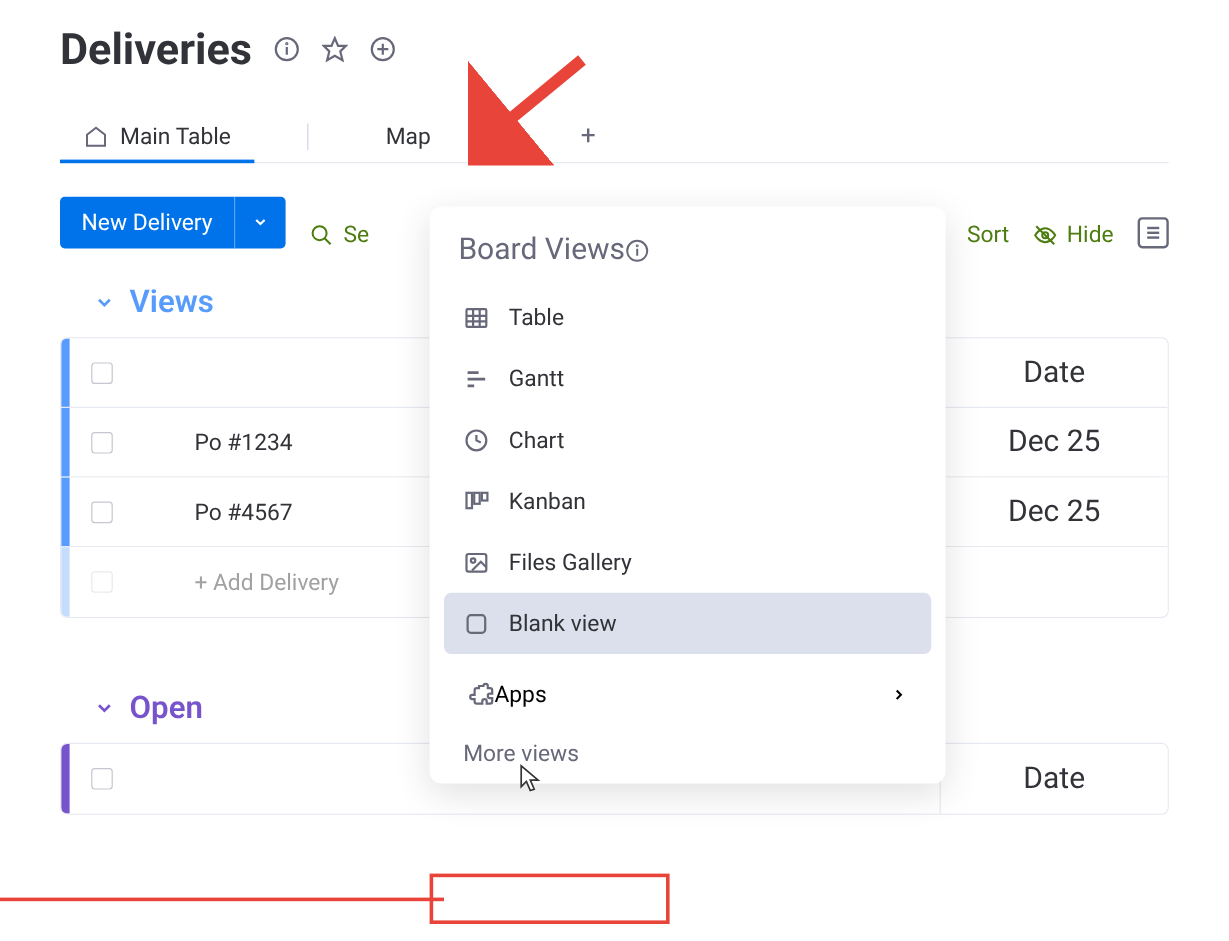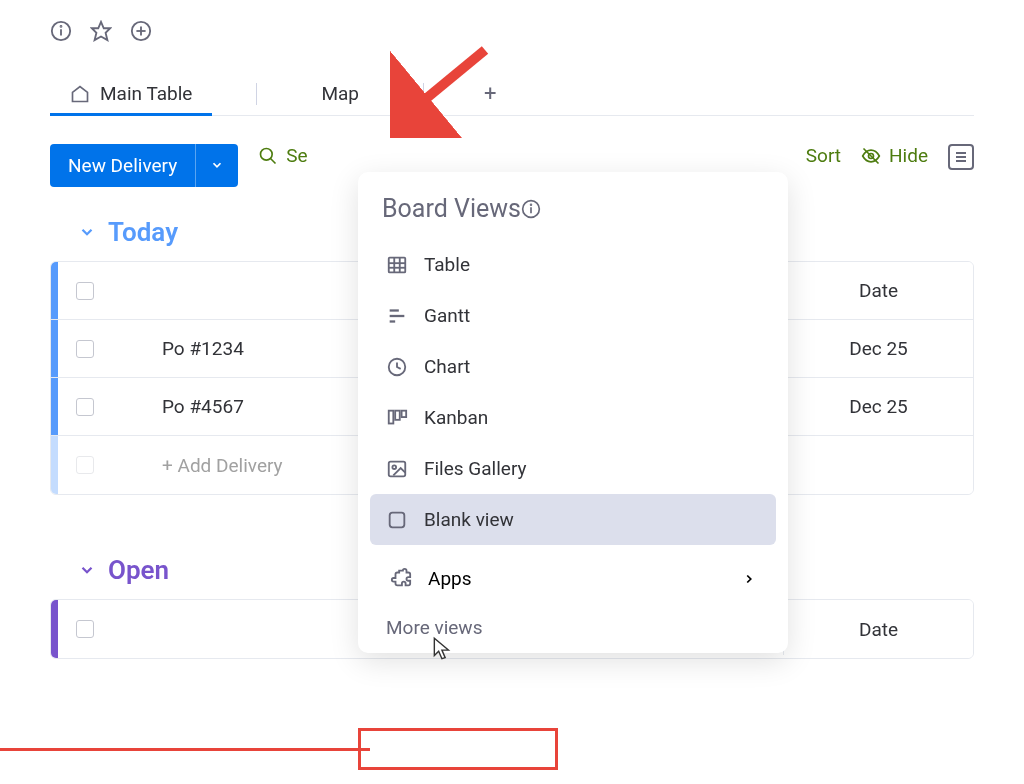--- a/index.html
+++ b/index.html
@@ -14,21 +14,21 @@
     
     
     .tabs { display: flex; align-items: center; margin-top: 30px; border-bottom: 1px solid #e6e9ef; gap: 40px; }
     .tab { display: flex; align-items: center; gap: 10px; padding: 10px 20px; font-size: 19px; color: #323338; cursor: pointer; position: relative; }
     .tab.active::after { content: ""; position: absolute; bottom: -1px; left: 0; right: 0; height: 3px; background: #0073ea; }
     .tab-icon { width: 20px; height: 20px; display: flex; align-items: center; justify-content: center; color: #676879; }
     .tab-sep { width: 1px; height: 22px; background: #d0d4e4; margin: 0 4px; }
     .tab-plus { font-size: 22px; color: #676879; padding: 8px 16px; cursor: pointer; }
     
     
-    .toolbar { display: flex; align-items: flex-start; gap: 20px; padding: 28px 50px 0; }
+    .toolbar { display: flex; align-items: flex-end; gap: 20px; padding: 28px 50px 0; }
     .new-btn { display: flex; align-items: center; background: #0073ea; color: #fff; border-radius: 4px; overflow: hidden; font-size: 19px; font-weight: 400; }
     .new-btn-label { padding: 10px 18px; }
     .new-btn-caret { padding: 10px 14px; border-left: 1px solid rgba(255,255,255,0.35); }
     .tool-item { display: flex; align-items: center; gap: 8px; color: #4d7c0f; font-size: 19px; }
     .tool-icon { width: 20px; height: 20px; }
     .spacer { flex: 1; }
     
     
     .board { padding: 30px 50px 0; }
     .group { margin-bottom: 60px; }
@@ -40,21 +40,21 @@
     
     .tbl { border: 1px solid #e6e9ef; border-radius: 6px; overflow: hidden; position: relative; }
     .row { display: flex; align-items: center; border-bottom: 1px solid #e6e9ef; min-height: 58px; background: #fff; }
     .row:last-child { border-bottom: none; }
     .row.header-row { background: #fff; }
     .color-bar { width: 7px; align-self: stretch; background: #579bfc; }
     .color-bar.open { background: #7854cc; }
     .cb-cell { width: 54px; display: flex; justify-content: center; }
     .checkbox { width: 18px; height: 18px; border: 1.5px solid #c5c7d0; border-radius: 3px; }
     .name-cell { flex: 2; padding-left: 50px; font-size: 19px; color: #323338; }
-    .date-cell { width: 190px; text-align: center; font-size: 19px; color: #323338; border-left: 1px solid #e6e9ef; padding: 14px 0; }
+    .date-cell { width: 190px; text-align: center; font-size: 25px; color: #323338; border-left: 1px solid #e6e9ef; padding: 14px 0; }
     .addrow { color: #a1a1a1; padding-left: 50px; font-size: 19px; flex: 1; }
     
     
     .views-panel {
       position: absolute;
       top: 172px;
       left: 358px;
       width: 430px;
       background: #fff;
       border-radius: 10px;
@@ -62,41 +62,42 @@
       padding-bottom: 10px;
       z-index: 20;
     }
     .views-header { display: flex; align-items: center; padding: 22px 24px 16px; color: #676879; font-size: 25px; }
     .info-sm { width: 20px; height: 20px; }
     .views-list { padding: 0 12px; }
     .view-item { display: flex; align-items: center; gap: 16px; padding: 14px 16px; font-size: 19px; color: #323338; border-radius: 6px; cursor: pointer; }
     .view-item.hover { background: #dcdfec; }
     .view-icon { width: 22px; height: 22px; color: #676879; display: flex; align-items: center; justify-content: center; }
     .apps-row { display: flex; align-items: center; justify-content: space-between; padding: 14px 20px; margin: 8px 12px 0; font-size: 19px; }
-    .apps-left { display: flex; align-items: flex-start; gap: 16px; }
+    .apps-left { display: flex; align-items: center; }
     .more-views { padding: 12px 28px 4px; color: #676879; font-size: 19px; }
     
     
     .arrow { position: absolute; top: 38px; left: 390px; z-index: 30; }
     
     
     .redbox { position: absolute; border: 3px solid #e8443a; width: 200px; height: 42px; top: 728px; left: 358px; z-index: 25; pointer-events: none; }
     .redline { position: absolute; top: 748px; left: 0; width: 370px; height: 3px; background: #e8443a; z-index: 24; }
     
     
     .cursor { position: absolute; top: 636px; left: 432px; z-index: 26; }
     
     .trail-panel { width: 26px; height: 26px; border: 2px solid #676879; border-radius: 4px; display: flex; align-items: center; justify-content: center; }
     .trail-panel::after { content: ""; width: 10px; height: 2px; background: #676879; box-shadow: 0 -4px 0 #676879, 0 4px 0 #676879; }
   </style>
 </head>
 <body>
 
 <div class="header">
   <div class="title-row">
+    <div class="page-title">Deliveries</div>
     <span class="title-icon">
       <svg viewBox="0 0 24 24" fill="none" stroke="currentColor" stroke-width="2">
           <circle cx="12" cy="12" r="10"></circle>
           <line x1="12" y1="10" x2="12" y2="17"></line>
           <circle cx="12" cy="7" r="0.5" fill="currentColor"></circle>
         </svg>
     </span>
     <span class="title-icon">
       <svg viewBox="0 0 24 24" fill="none" stroke="currentColor" stroke-width="2">
           <polygon points="12,2 15,9 22,9 17,14 19,22 12,18 5,22 7,14 2,9 9,9"></polygon>
@@ -162,21 +163,21 @@
   </div>
 </div>
 
 <div class="board">
 
   <div class="group">
     <div class="group-header group-today">
       <svg class="chev" viewBox="0 0 24 24" fill="none" stroke="currentColor" stroke-width="3">
           <polyline points="6 9 12 15 18 9"></polyline>
         </svg>
-      <span>Today</span>
+      <span>Views</span>
     </div>
     <div class="tbl">
       <div class="row header-row">
         <div class="color-bar"></div>
         <div class="cb-cell">
             <div class="checkbox"></div>
           </div>
         <div class="name-cell"></div>
         <div class="date-cell">Date</div>
       </div>

